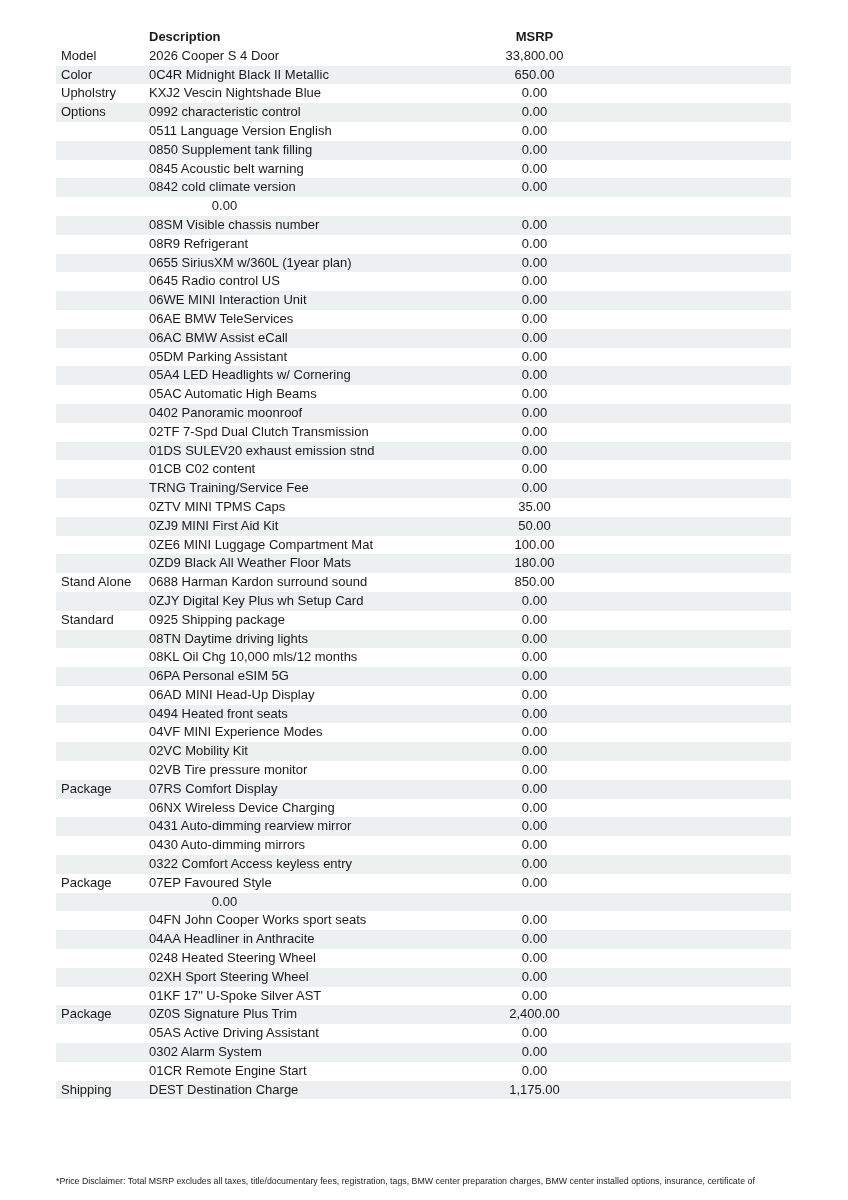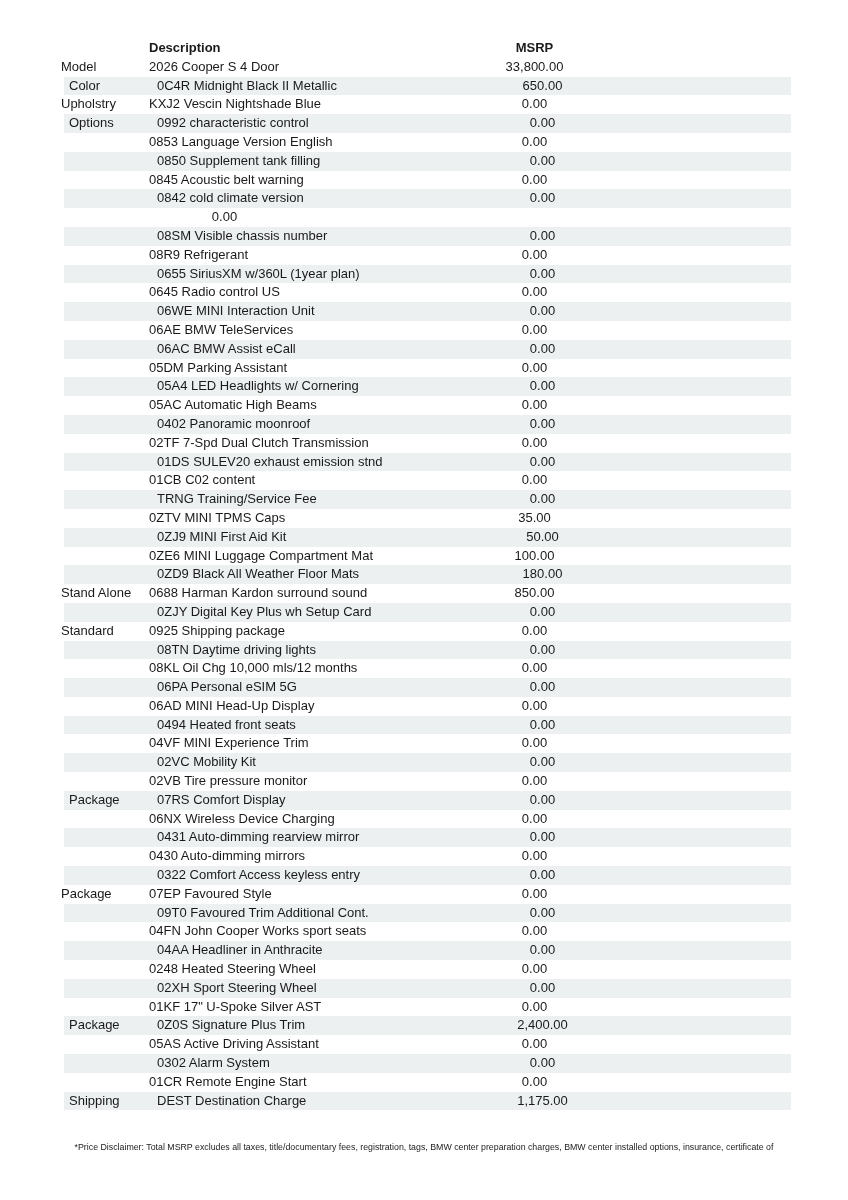--- a/index.html
+++ b/index.html
@@ -12,33 +12,32 @@
     width: 848px;
     height: 1200px;
     background: #ffffff;
     font-family: "Liberation Sans", "DejaVu Sans", sans-serif;
     color: #1a1a1a;
     overflow: hidden;
   }
   .table {
     position: absolute;
     left: 56px;
-    top: 39px;
+    top: 28px;
     width: 735px;
   }
   .row {
     display: flex;
     align-items: center;
     height: 18.8px;
     font-size: 13px;
     line-height: 18.8px;
   }
   .row.striped {
     background: var(--stripe, #ecf0f1);
-    margin-left: 8px;
   }
   .col {
     white-space: nowrap;
     overflow: visible;
   }
   .cat {
     flex: 0 0 93px;
     box-sizing: border-box;
     padding-left: 5px;
   }
@@ -49,28 +48,27 @@
     flex: 0 0 151px;
     text-align: center;
   }
   .header-row .desc,
   .header-row .msrp {
     font-weight: bold;
   }
   .disclaimer {
     position: absolute;
     left: 56px;
-    top: 1142px;
+    top: 1176px;
     width: 736px;
     font-size: 8.8px;
     line-height: 11px;
     white-space: nowrap;
     overflow: hidden;
     color: #222222;
-    text-align: center;
   }
 </style>
 </head>
 <body>
 
 <div class="page">
   <div class="table">
     <div class="row header-row">
       <div class="col cat"></div>
       <div class="col desc">Description</div>
@@ -96,21 +94,21 @@
   </div>
 
   <div class="row striped">
     <div class="col cat">Options</div>
     <div class="col desc">0992 characteristic control</div>
     <div class="col msrp">0.00</div>
   </div>
 
   <div class="row">
     <div class="col cat"></div>
-    <div class="col desc">0853 Language Version English</div>
+    <div class="col desc">0511 Language Version English</div>
     <div class="col msrp">0.00</div>
   </div>
 
   <div class="row striped">
     <div class="col cat"></div>
     <div class="col desc">0850 Supplement tank filling</div>
     <div class="col msrp">0.00</div>
   </div>
 
   <div class="row">
@@ -287,21 +285,21 @@
   </div>
 
   <div class="row striped">
     <div class="col cat"></div>
     <div class="col desc">0494 Heated front seats</div>
     <div class="col msrp">0.00</div>
   </div>
 
   <div class="row">
     <div class="col cat"></div>
-    <div class="col desc">04VF MINI Experience Trim</div>
+    <div class="col desc">04VF MINI Experience Modes</div>
     <div class="col msrp">0.00</div>
   </div>
 
   <div class="row striped">
     <div class="col cat"></div>
     <div class="col desc">02VC Mobility Kit</div>
     <div class="col msrp">0.00</div>
   </div>
 
   <div class="row">
@@ -341,21 +339,20 @@
   </div>
 
   <div class="row">
     <div class="col cat">Package</div>
     <div class="col desc">07EP Favoured Style</div>
     <div class="col msrp">0.00</div>
   </div>
 
   <div class="row striped">
     <div class="col cat"></div>
-    <div class="col desc">09T0 Favoured Trim Additional Cont.</div>
     <div class="col msrp">0.00</div>
   </div>
 
   <div class="row">
     <div class="col cat"></div>
     <div class="col desc">04FN John Cooper Works sport seats</div>
     <div class="col msrp">0.00</div>
   </div>
 
   <div class="row striped">

